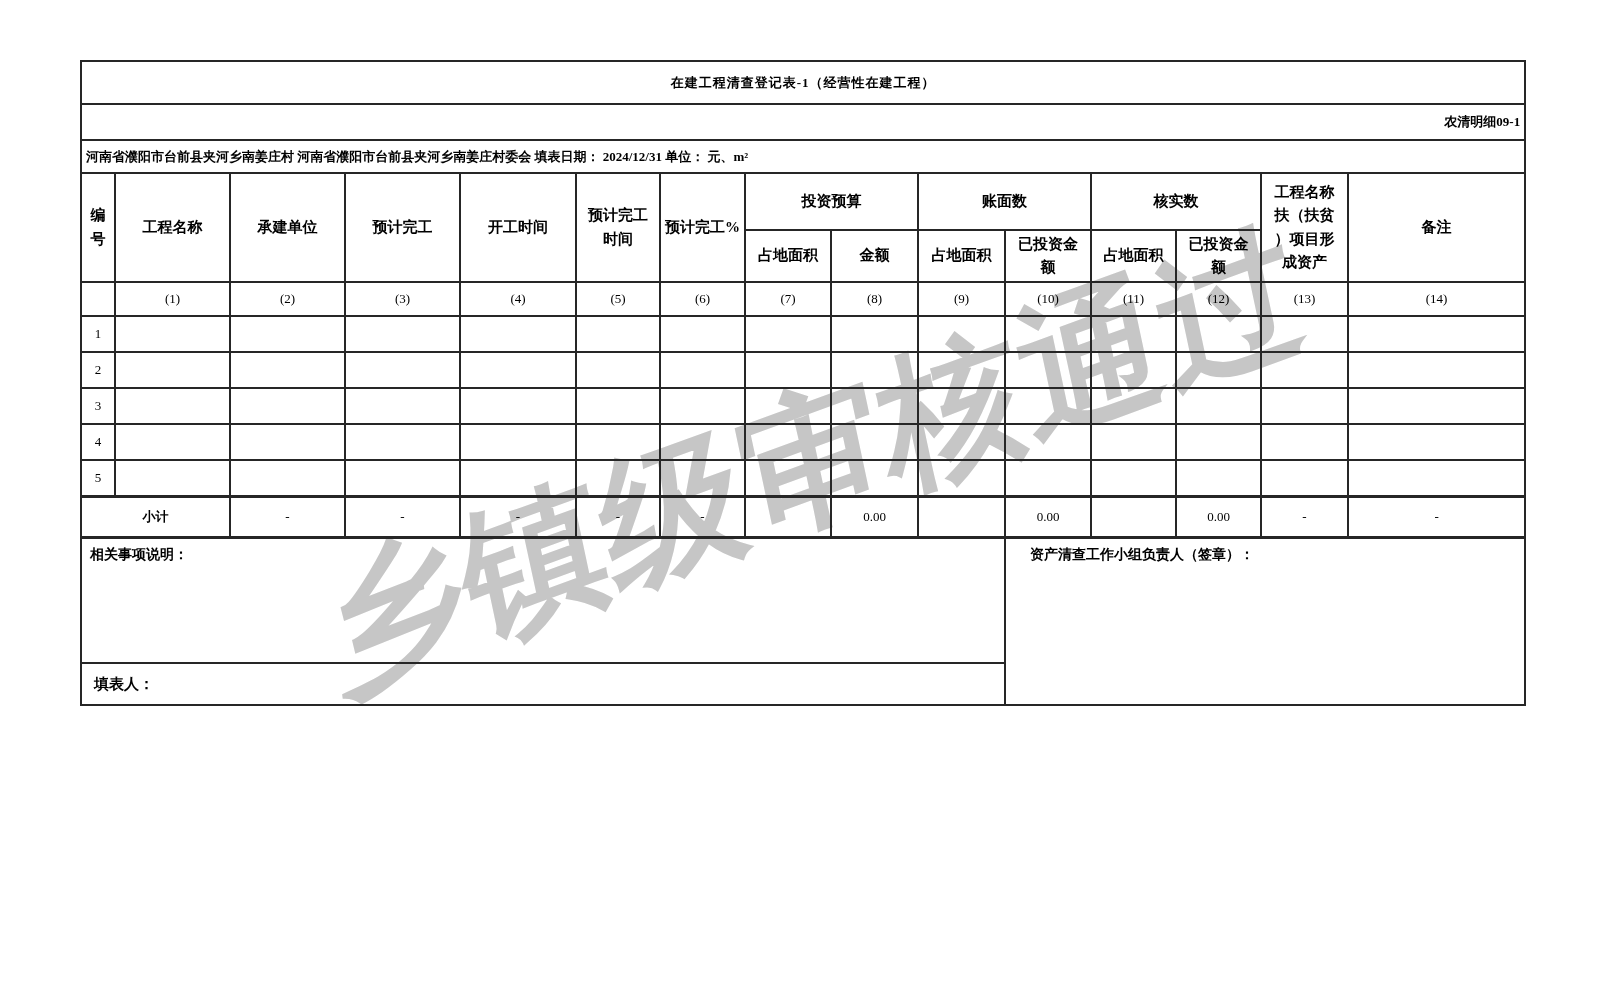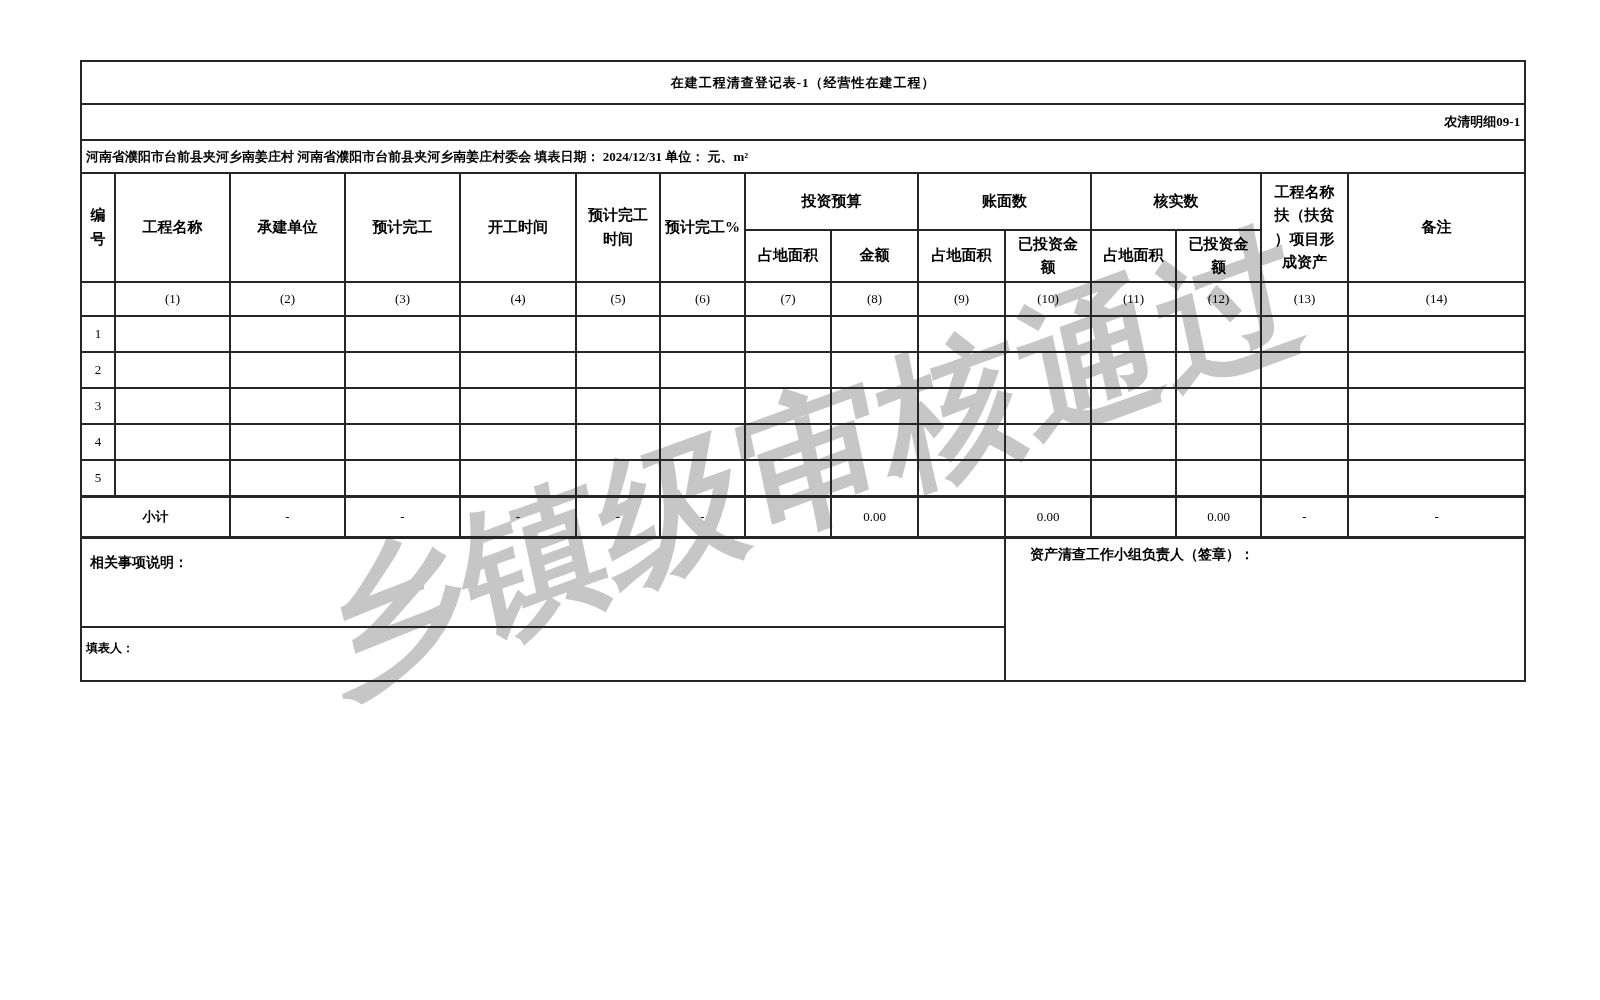--- a/index.html
+++ b/index.html
@@ -43,26 +43,26 @@
   
   tr.r-data td{height:34px;}
   td.rownum{text-align:center;font-size:13px;}
   
   tr.r-sub td{height:38px;border-top-width:3px;text-align:center;font-size:13px;margin-left:12px;}
   td.sub-label{font-size:15px;font-weight:bold;}
   td.num-val{text-align:right;padding-right:5px;}
   
   tr.r-foot td{border-top-width:3px;height:141px;vertical-align:top;padding:0;}
   .foot-left-notes{
-    height:89px;border-bottom:2px solid #262626;box-sizing:border-box;
-    padding:15px 8px;font-size:14px;font-weight:bold;
+    height:125px;border-bottom:2px solid #262626;box-sizing:border-box;
+    padding:7px 8px;font-size:14px;font-weight:bold;
   }
   .foot-left-preparer{
     height:40px;display:flex;align-items:center;box-sizing:border-box;
-    padding:0 4px;font-size:12px;font-weight:bold;
+    padding:0 12px;font-size:15px;font-weight:bold;
   }
   .foot-right-inner{padding:7px 24px;font-size:14px;font-weight:bold;}
 </style>
 </head>
 <body>
 
 <div class="page">
 
   <div class="watermark">乡镇级审核通过</div>
 

